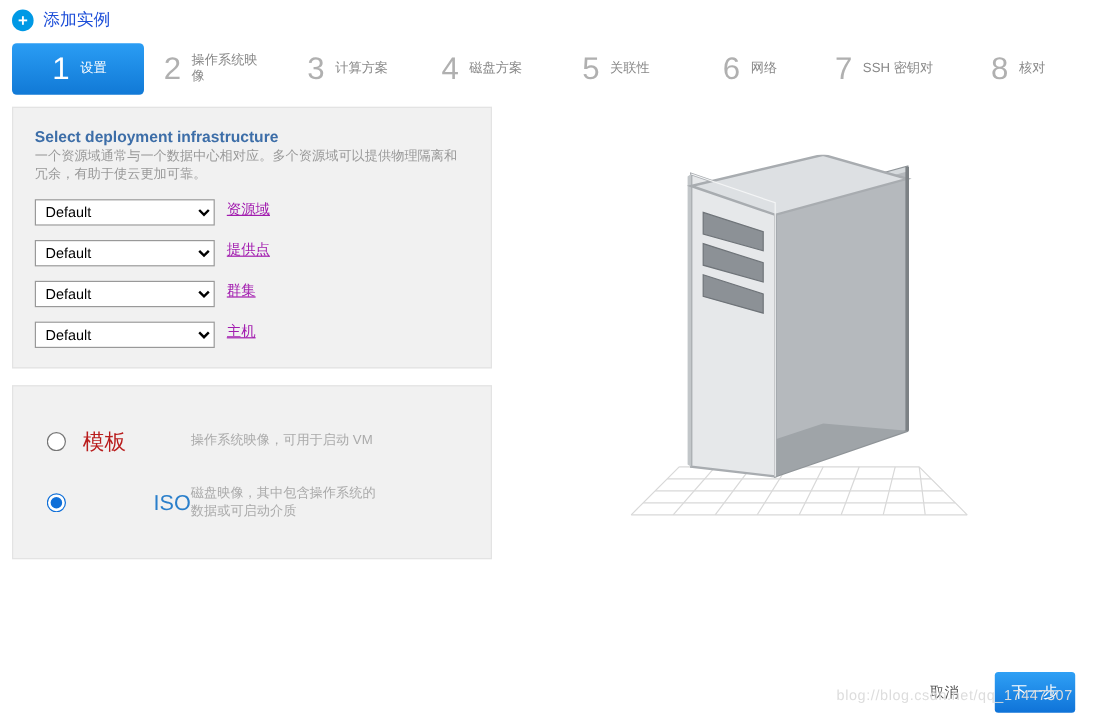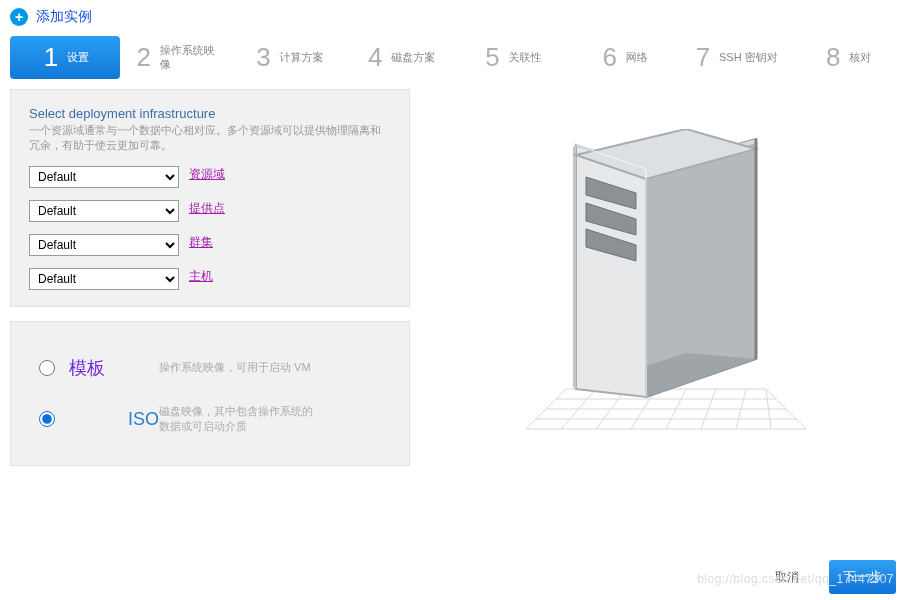--- a/index.html
+++ b/index.html
@@ -69,21 +69,21 @@
   }
   .left-col { width: 400px; }
   .panel {
     background: #f1f1f1;
     border: 1px solid #e3e3e3;
     padding: 16px 18px;
     margin-bottom: 14px;
   }
   .panel-title {
     color: #3d6ea8;
-    font-weight: normal;
+    font-weight: bold;
     font-size: 13px;
     margin-bottom: 2px;
   }
   .panel-desc {
     color: #999;
     font-size: 11px;
     line-height: 1.4;
     margin-bottom: 12px;
   }
   .form-row {
@@ -110,21 +110,21 @@
     align-items: center;
     padding: 10px 0 14px 10px;
   }
   .radio-row input[type="radio"] {
     width: 16px; height: 16px;
     accent-color: #0f6fd8;
     margin-right: 14px;
   }
   .radio-label {
     font-size: 18px;
-    color: #6d28d9;
+    color: #b91c1c;
     width: 90px;
   }
   .radio-row.selected .radio-label { color: #2a7fcb; text-align: right; }
   .radio-desc {
     font-size: 11px;
     color: #aaa;
     line-height: 1.4;
     max-width: 160px;
   }
   .right-col {

